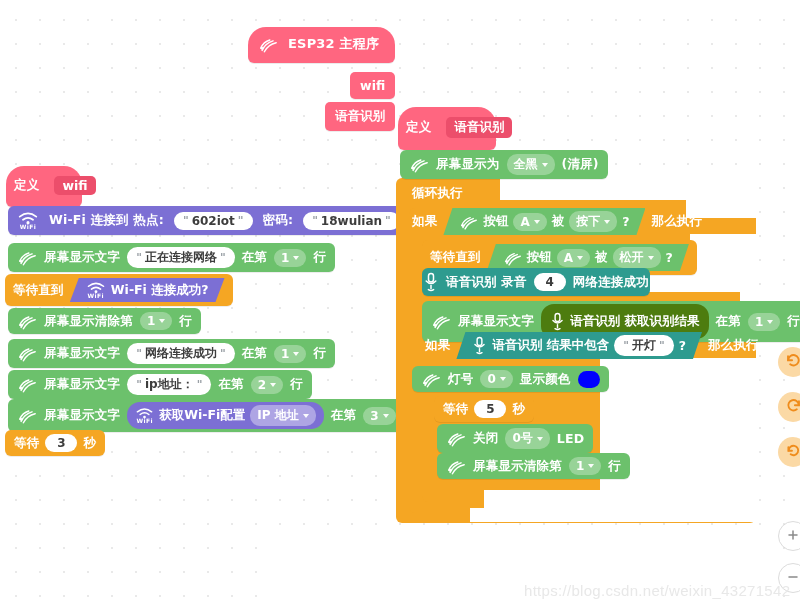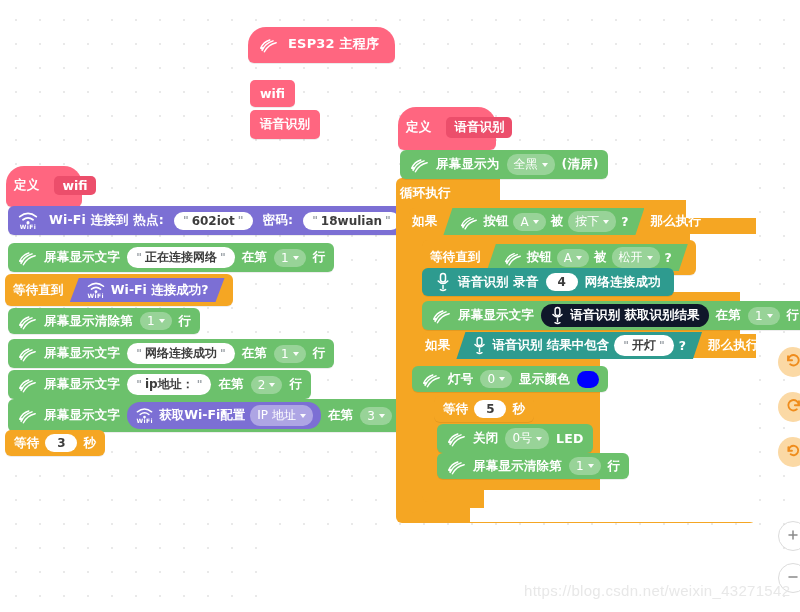--- a/index.html
+++ b/index.html
@@ -59,21 +59,21 @@
     background:#fff;border-radius:11px;padding:2px 9px;color:#3d3d3d;
     font-size:12px;font-weight:bold;display:inline-flex;align-items:center;gap:3px;
   }
   .txtin .q{color:#9aa0a6;font-size:11px;}
   .numin{
     background:#fff;border-radius:11px;min-width:16px;padding:2px 8px;color:#3d3d3d;
     font-size:12px;font-weight:bold;text-align:center;display:inline-block;
   }
   .drop{
     background:rgba(255,255,255,.30);border-radius:10px;padding:2px 7px;
-    color:#fff;font-size:12px;font-weight:normal;display:inline-flex;
+    color:#fff;font-size:12px;font-weight:bold;display:inline-flex;
     align-items:center;gap:4px;
   }
   .drop.onpurple{background:rgba(255,255,255,.38);}
   .caret{
     width:0;height:0;border-left:3.5px solid transparent;border-right:3.5px solid transparent;
     border-top:4.5px solid #fff;display:inline-block;opacity:.95;
   }
   .swatch{
     width:22px;height:17px;border-radius:9px;display:inline-block;
   }
@@ -126,21 +126,21 @@
             <path d="M3 13 q3 -7 10 -9"></path>
                 <path d="M4.5 15.5 q3.5 -8 12 -10.5"></path>
                 <path d="M7 17 q4 -8 13 -10"></path>
             <circle cx="4.5" cy="13.2" r="1.5" fill="#fff" stroke="none"></circle>
               </g>
             </svg>
         </span>
         <span class="lbl" style="font-size:13px;">ESP32 主程序</span>
       </span>
     </div>
-    <div style="margin-left:2px;margin-top:17px;">
+    <div style="margin-left:2px;margin-top:9px;text-align:right;">
       <div class="pill">wifi</div>
       <div style="height:3px;"></div>
       <div class="pill">语音识别</div>
     </div>
   </div>
 
   <div class="blk hat" style="left:6px;top:166px;width:76px;padding:10px 10px 12px 8px;">
     <span class="row">
       <span class="lbl">定义</span>
       <span class="nub">wifi</span>
@@ -381,21 +381,21 @@
       </span>
       <span class="lbl">屏幕显示为</span>
       <span class="drop">
         <span>全黑</span>
           <i class="caret"></i>
       </span>
       <span class="lbl">(清屏)</span>
     </span>
   </div>
 
-  <div class="blk" style="left:400px;top:182px;">
+  <div class="blk" style="left:412px;top:182px;">
     <span class="lbl">循环执行</span>
   </div>
 
   <div class="blk" style="left:412px;top:208px;">
     <span class="row" style="gap:6px;">
       <span class="lbl">如果</span>
       <span class="boolwrap">
         <span class="bool" style="background:#6cc16c;padding:3px 16px;">
           <span class="ico">
             <svg width="19" height="16" viewBox="0 0 22 18">
@@ -448,21 +448,21 @@
           <span class="drop">
             <span>松开</span>
               <i class="caret"></i>
           </span>
           <span>?</span>
         </span>
       </span>
     </span>
   </div>
 
-  <div class="blk s teal" style="left:422px;top:268px;padding:4px 13px;">
+  <div class="blk s teal" style="left:422px;top:268px;padding:4px 1px;">
     <span class="row" style="gap:7px;">
       <span class="ico">
         <svg width="16" height="20" viewBox="0 0 14 20">
             <g fill="none" stroke="#fff" stroke-width="1.5" stroke-linecap="round">
           <rect x="4.5" y="1.5" width="5" height="8.5" rx="2.5"></rect>
               <path d="M2.2 9 q4.8 5.2 9.6 0"></path>
               <path d="M7 13.4 v3.2"></path>
               <path d="M4.4 17.6 q2.6 1.6 5.2 0"></path>
             </g>
           </svg>
@@ -479,21 +479,21 @@
         <svg width="20" height="17" viewBox="0 0 22 18">
             <g fill="none" stroke="#ffffff" stroke-width="1.6" stroke-linecap="round">
           <path d="M3 13 q3 -7 10 -9"></path>
               <path d="M4.5 15.5 q3.5 -8 12 -10.5"></path>
               <path d="M7 17 q4 -8 13 -10"></path>
           <circle cx="4.5" cy="13.2" r="1.5" fill="#fff" stroke="none"></circle>
             </g>
           </svg>
       </span>
       <span class="lbl">屏幕显示文字</span>
-      <span class="rep" style="background:#0f172a;padding:2px 9px;">
+      <span class="rep" style="background:#4d7c0f;padding:8px 9px;">
         <span class="ico">
           <svg width="15" height="19" viewBox="0 0 14 20">
               <g fill="none" stroke="#fff" stroke-width="1.5" stroke-linecap="round">
             <rect x="4.5" y="1.5" width="5" height="8.5" rx="2.5"></rect>
                 <path d="M2.2 9 q4.8 5.2 9.6 0"></path>
                 <path d="M7 13.4 v3.2"></path>
                 <path d="M4.4 17.6 q2.6 1.6 5.2 0"></path>
               </g>
             </svg>
         </span>

